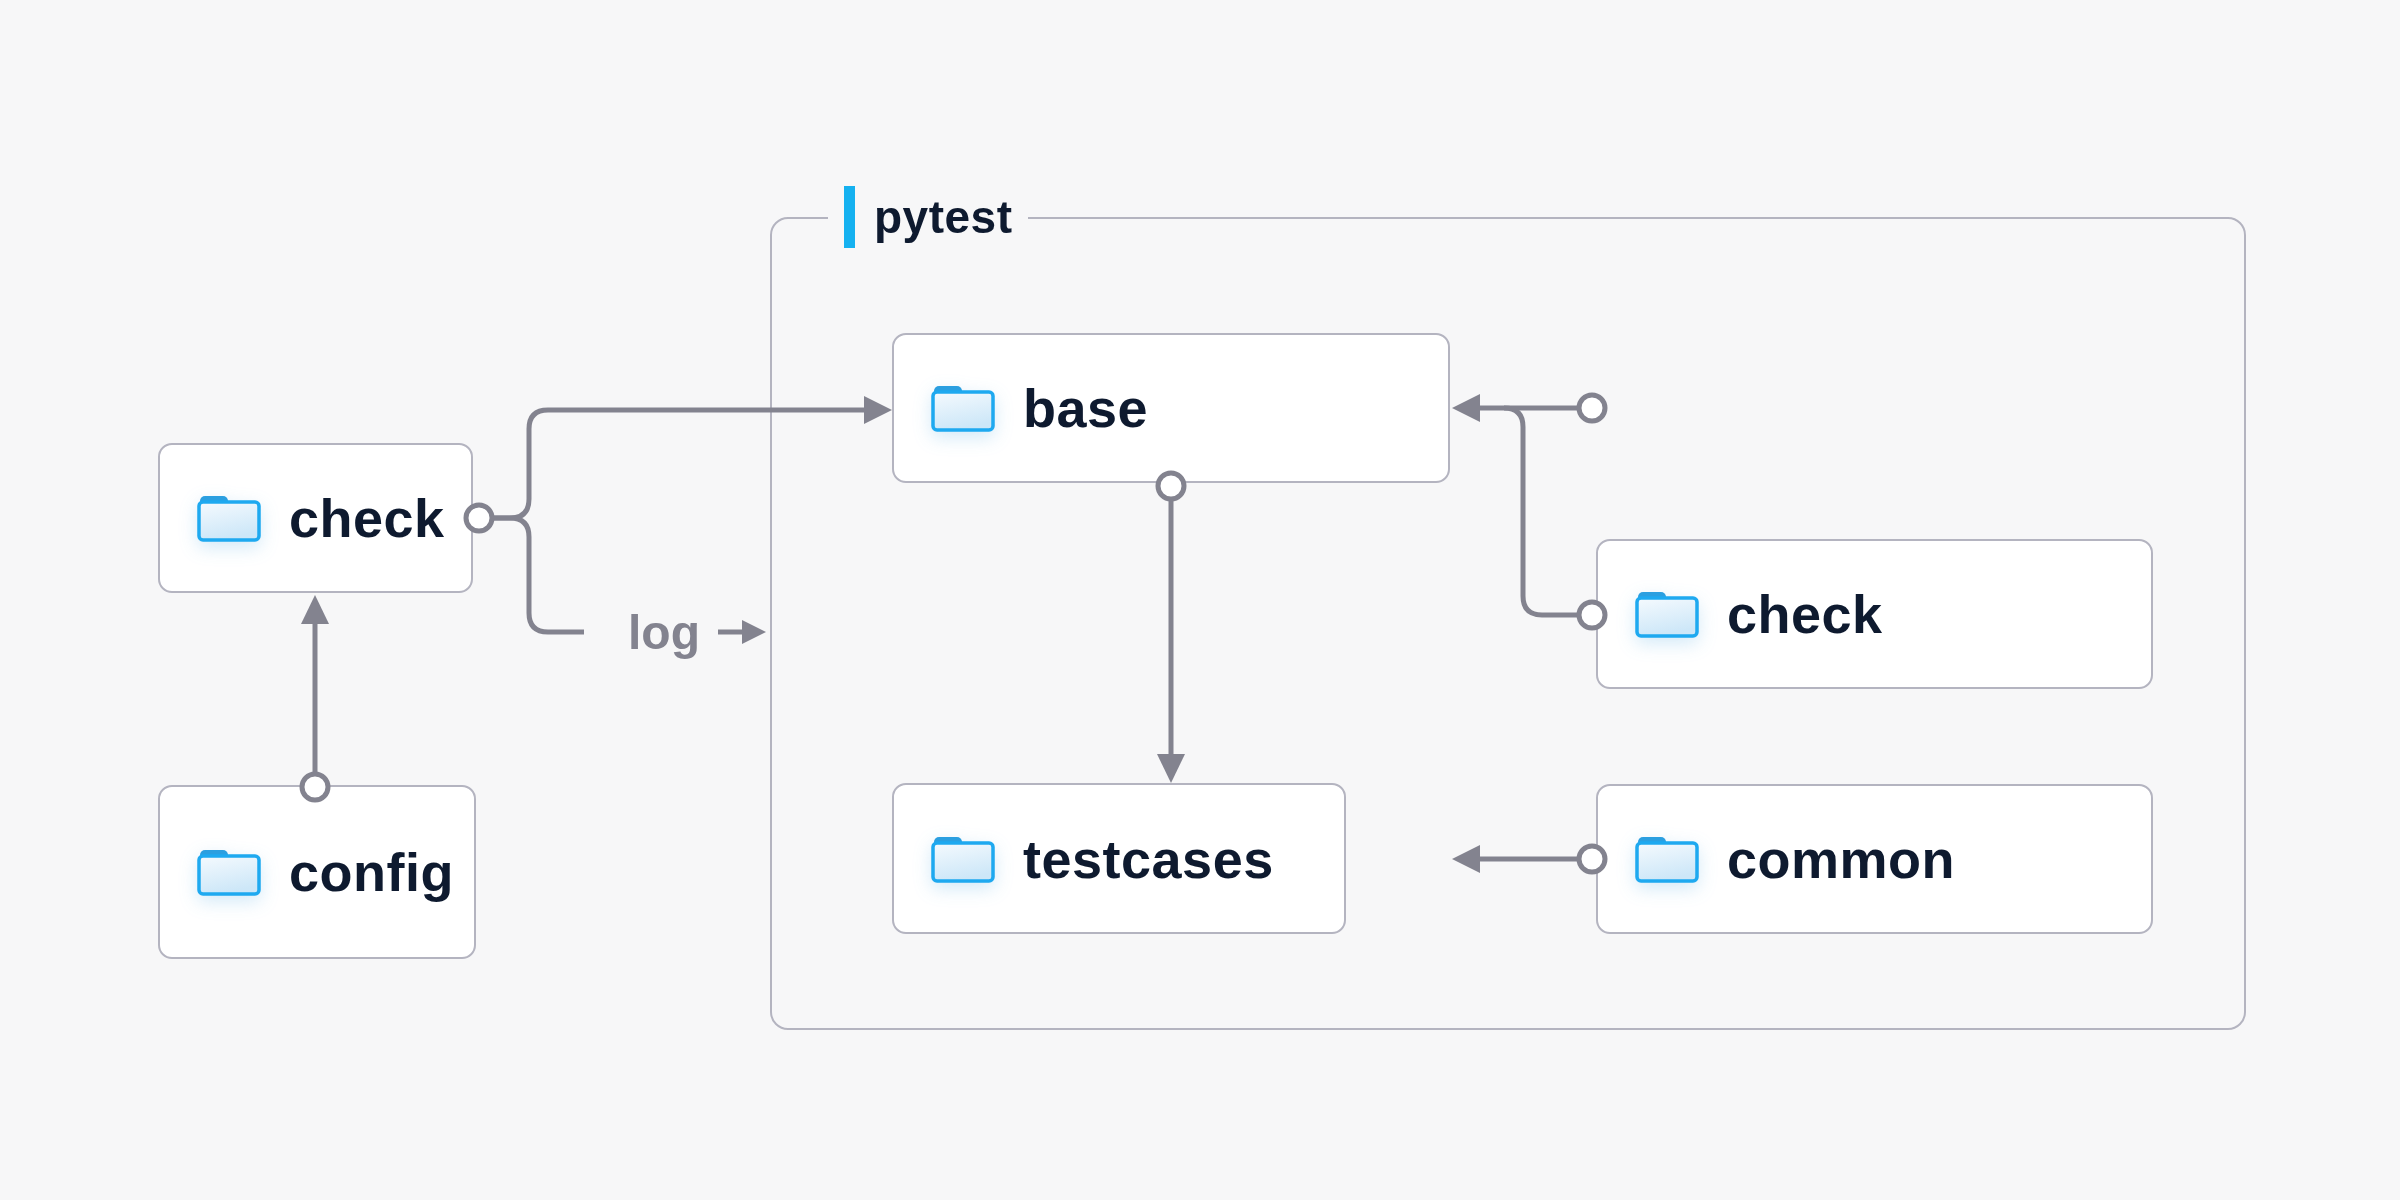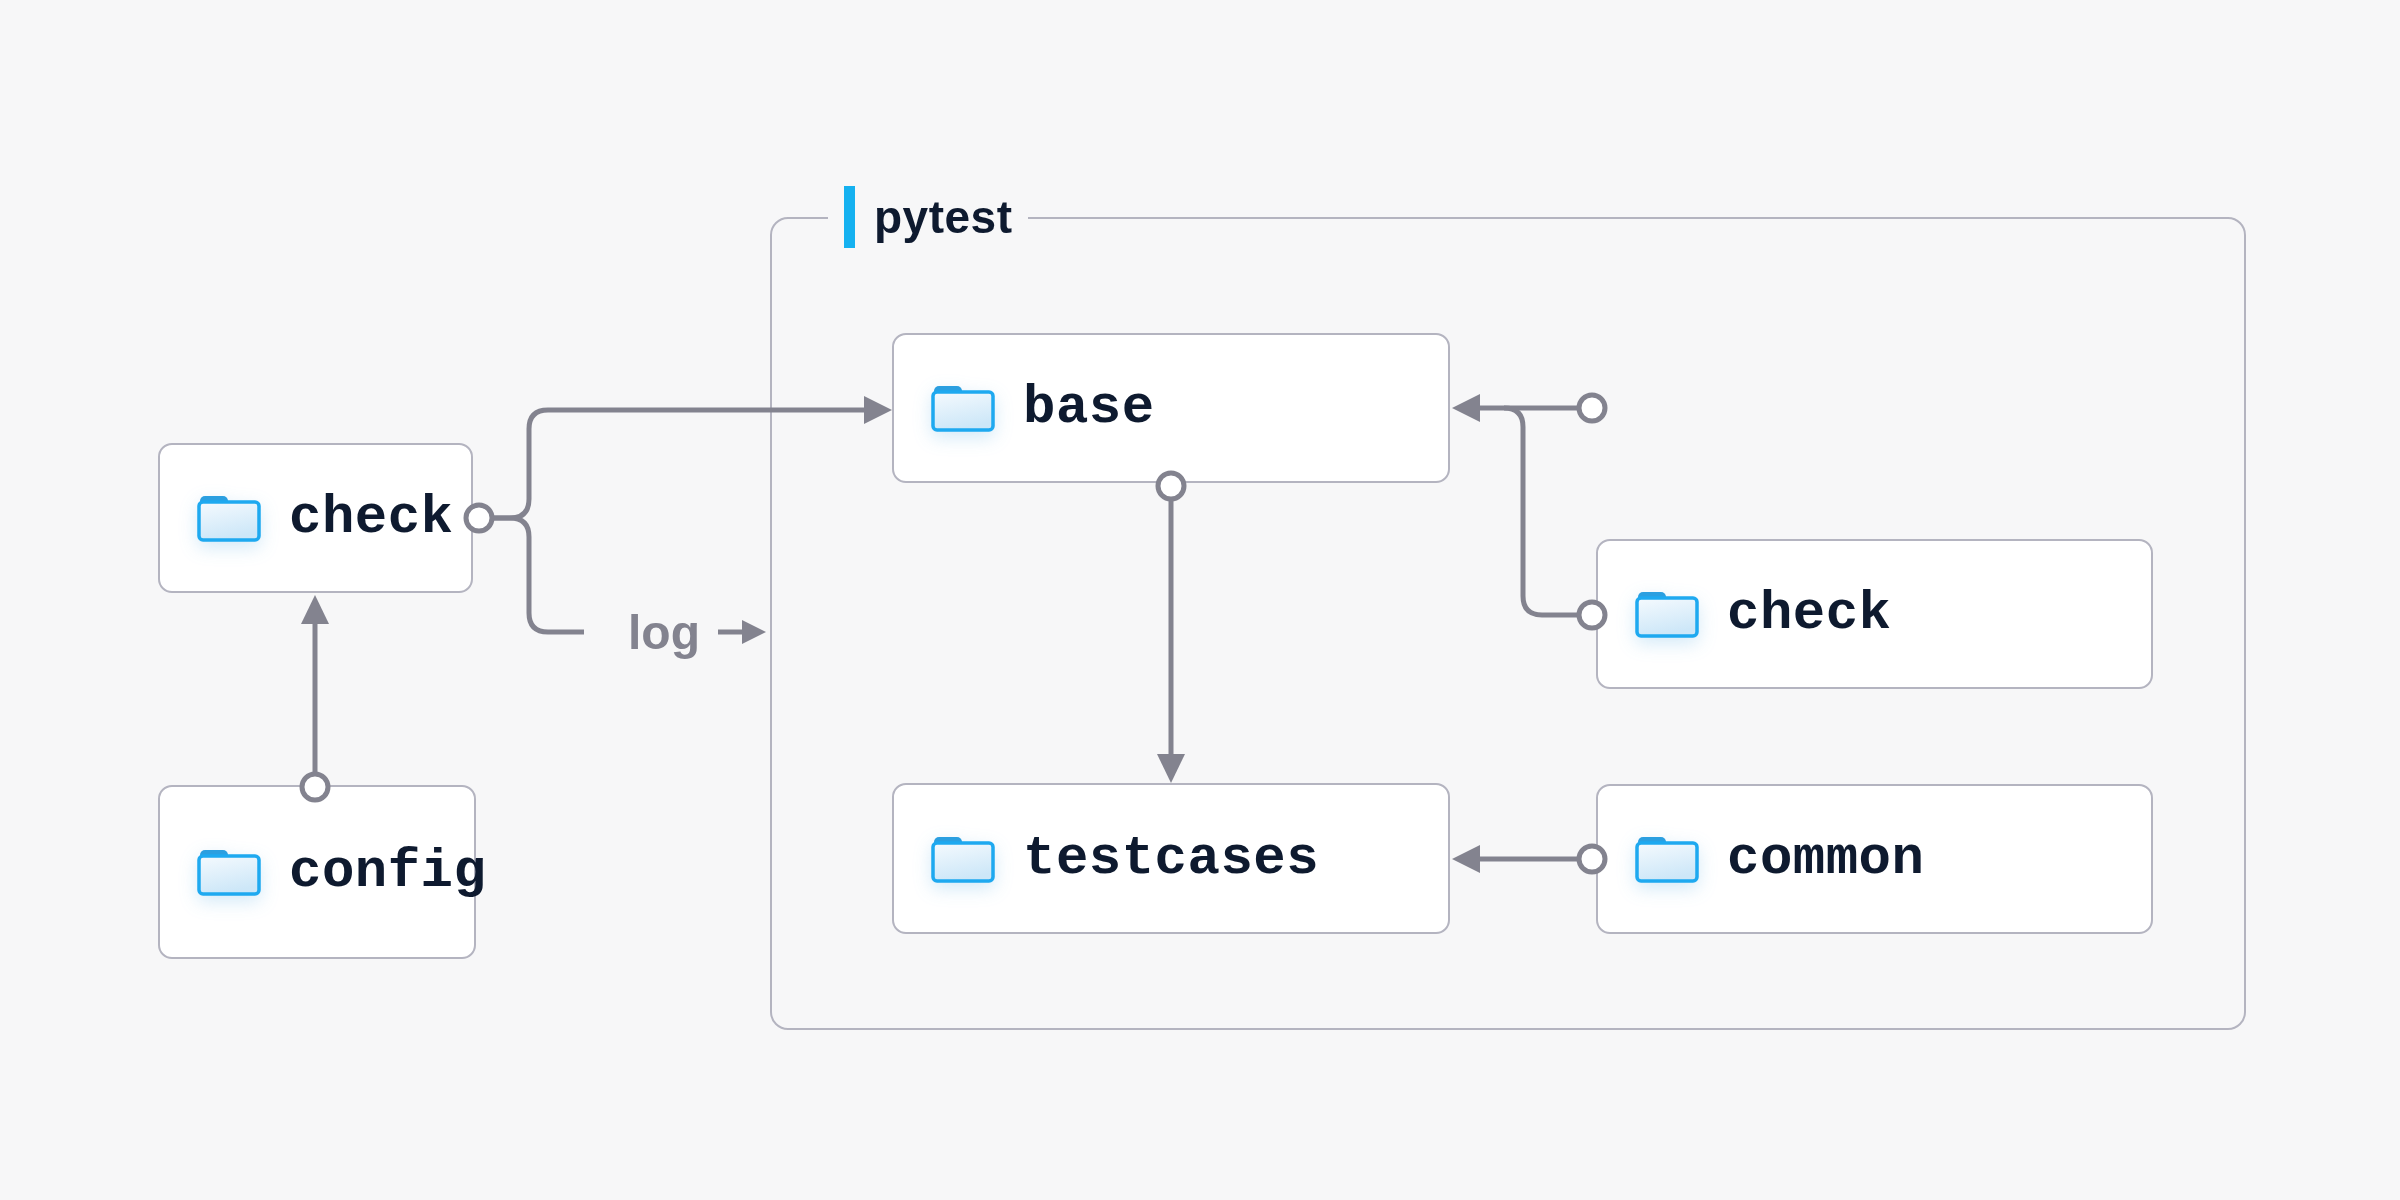--- a/index.html
+++ b/index.html
@@ -33,21 +33,21 @@
     margin-right:19px;
   }
   .legend .title{
     font-size:46px;font-weight:700;color:var(--text-navy);letter-spacing:0.5px;
     line-height:62px;
   }
   .node{
     position:absolute;background:var(--node-bg);
     border:2px solid var(--border-gray);border-radius:14px;
     box-sizing:border-box;display:flex;align-items:center;
-    padding-left:36px;z-index:1;font-family:Liberation Mono, monospace;
+    padding-left:36px;z-index:1;
   }
   .node .folder{
     display:inline-flex;flex:0 0 auto;
     filter:drop-shadow(0 6px 9px rgba(40,150,220,0.20));
   }
   .node .label{
     margin-left:27px;font-size:54px;font-weight:700;
     color:var(--text-navy);letter-spacing:0.5px;line-height:1;
     white-space:nowrap;
   }
@@ -117,21 +117,21 @@
   <div class="node" style="left:1596px;top:539px;width:557px;height:150px;">
     <span class="folder">
       <svg width="66" height="50" viewBox="0 0 66 50">
           <rect class="f-tab" x="4" y="3" width="28" height="17" rx="5"></rect>
           <rect class="f-body" x="3" y="9" width="60" height="38" rx="4"></rect>
         </svg>
     </span>
     <span class="label">check</span>
   </div>
 
-  <div class="node" style="left:892px;top:783px;width:558px;height:151px;">
+  <div class="node" style="left:892px;top:783px;width:454px;height:151px;">
     <span class="folder">
       <svg width="66" height="50" viewBox="0 0 66 50">
           <rect class="f-tab" x="4" y="3" width="28" height="17" rx="5"></rect>
           <rect class="f-body" x="3" y="9" width="60" height="38" rx="4"></rect>
         </svg>
     </span>
     <span class="label">testcases</span>
   </div>
 
   <div class="node" style="left:1596px;top:784px;width:557px;height:150px;">

